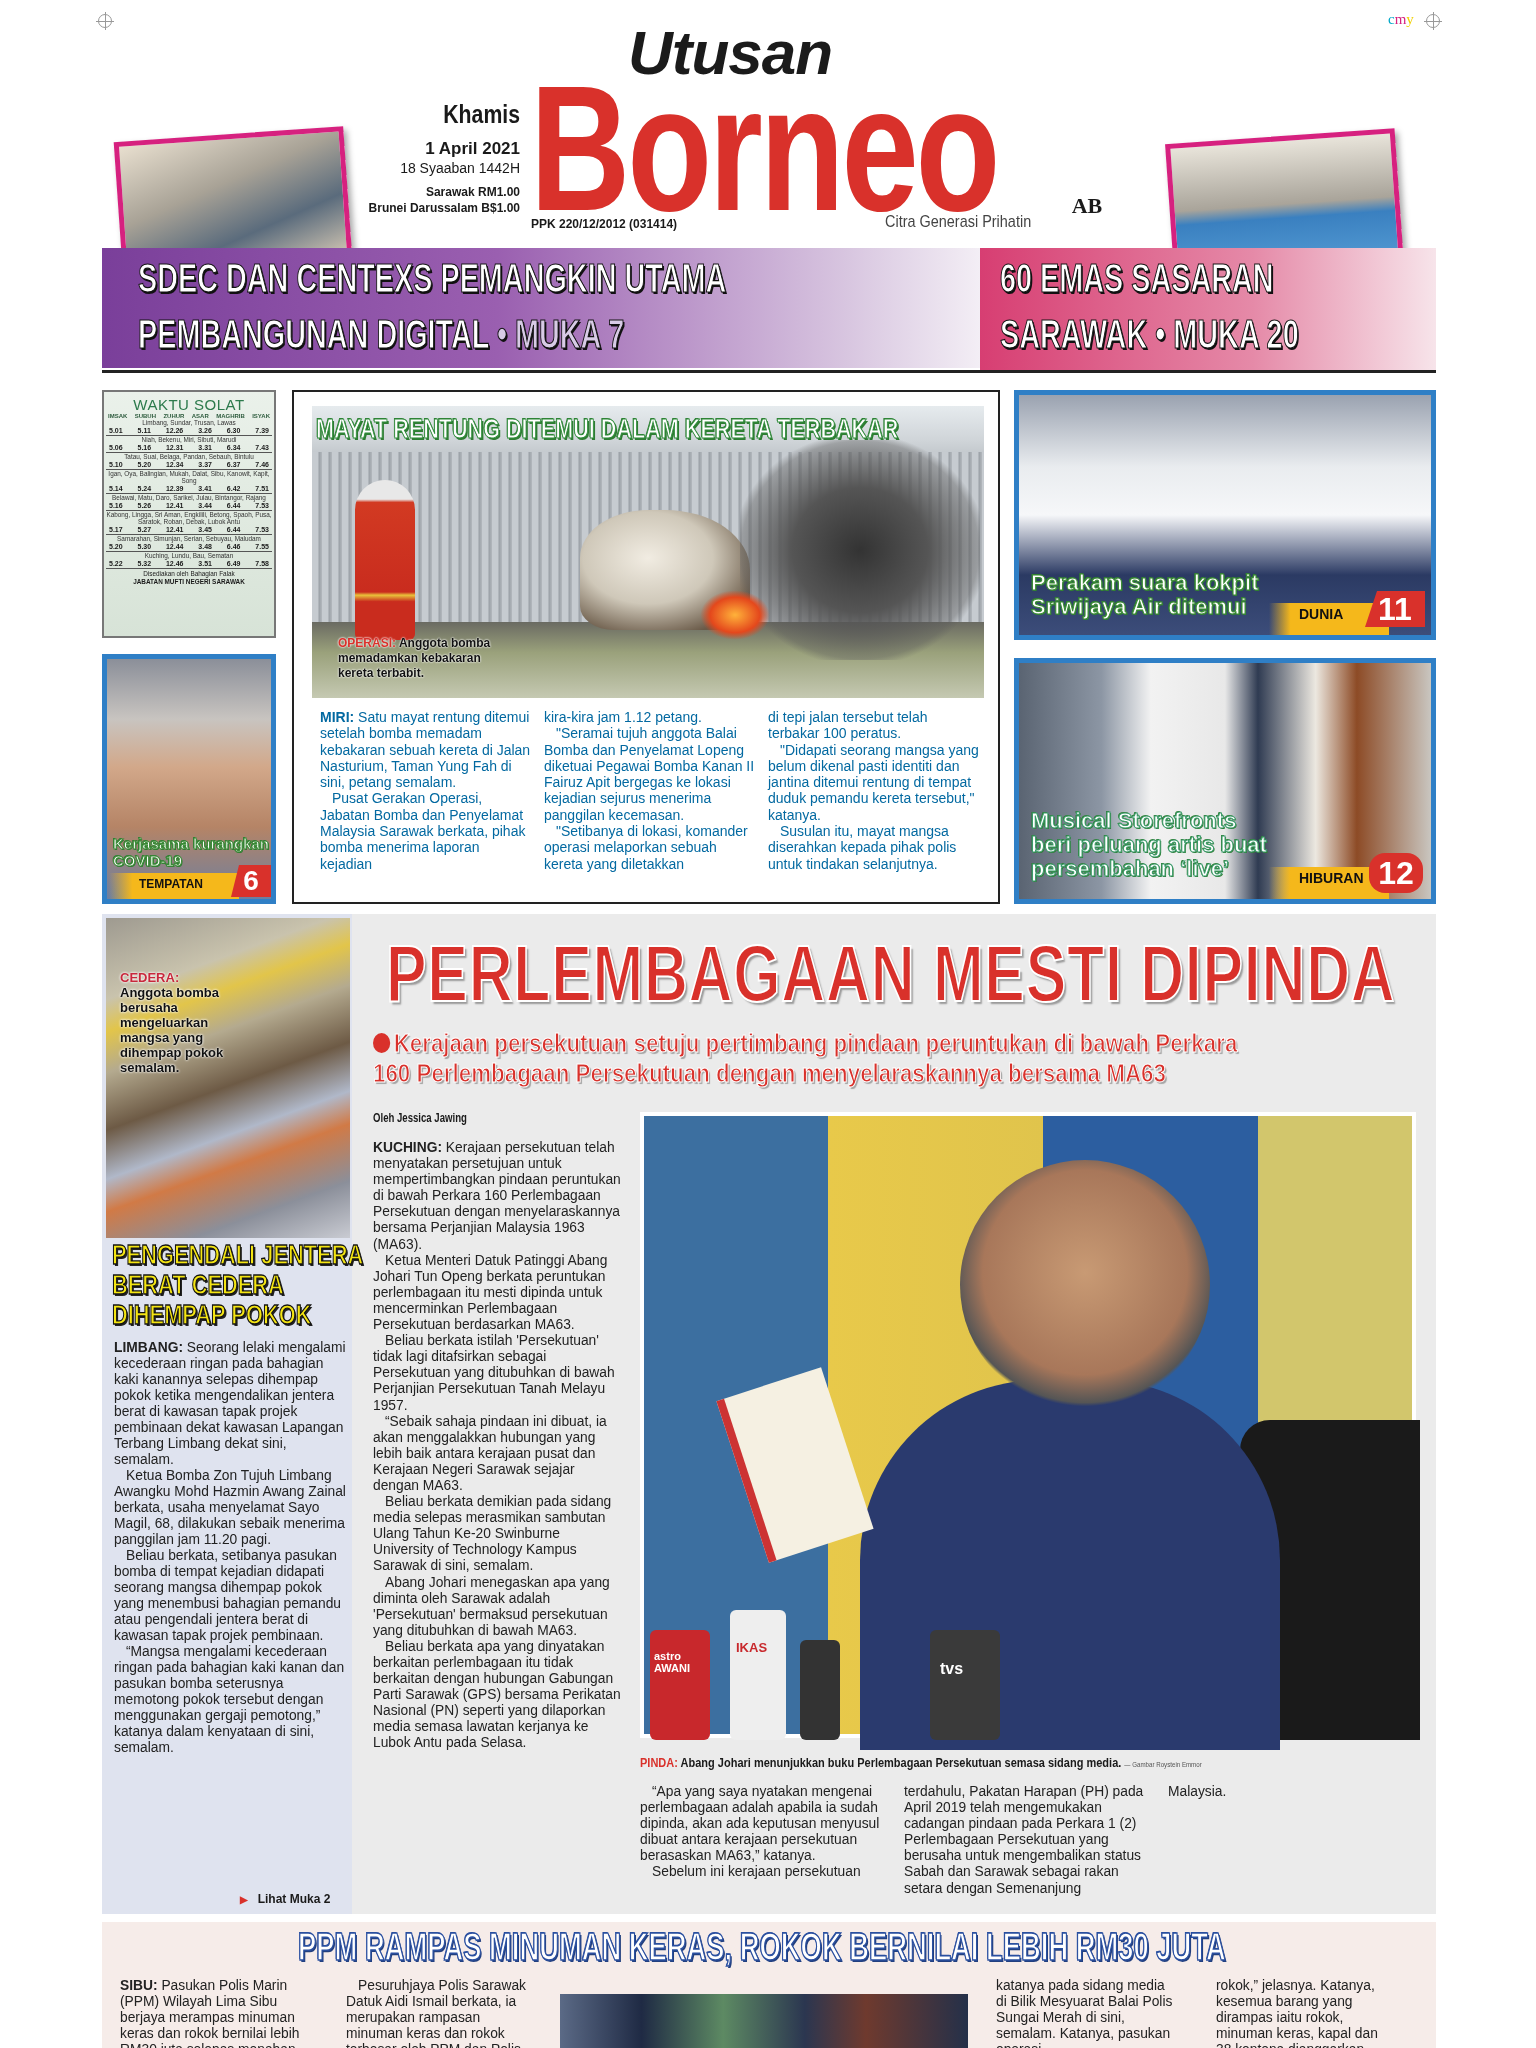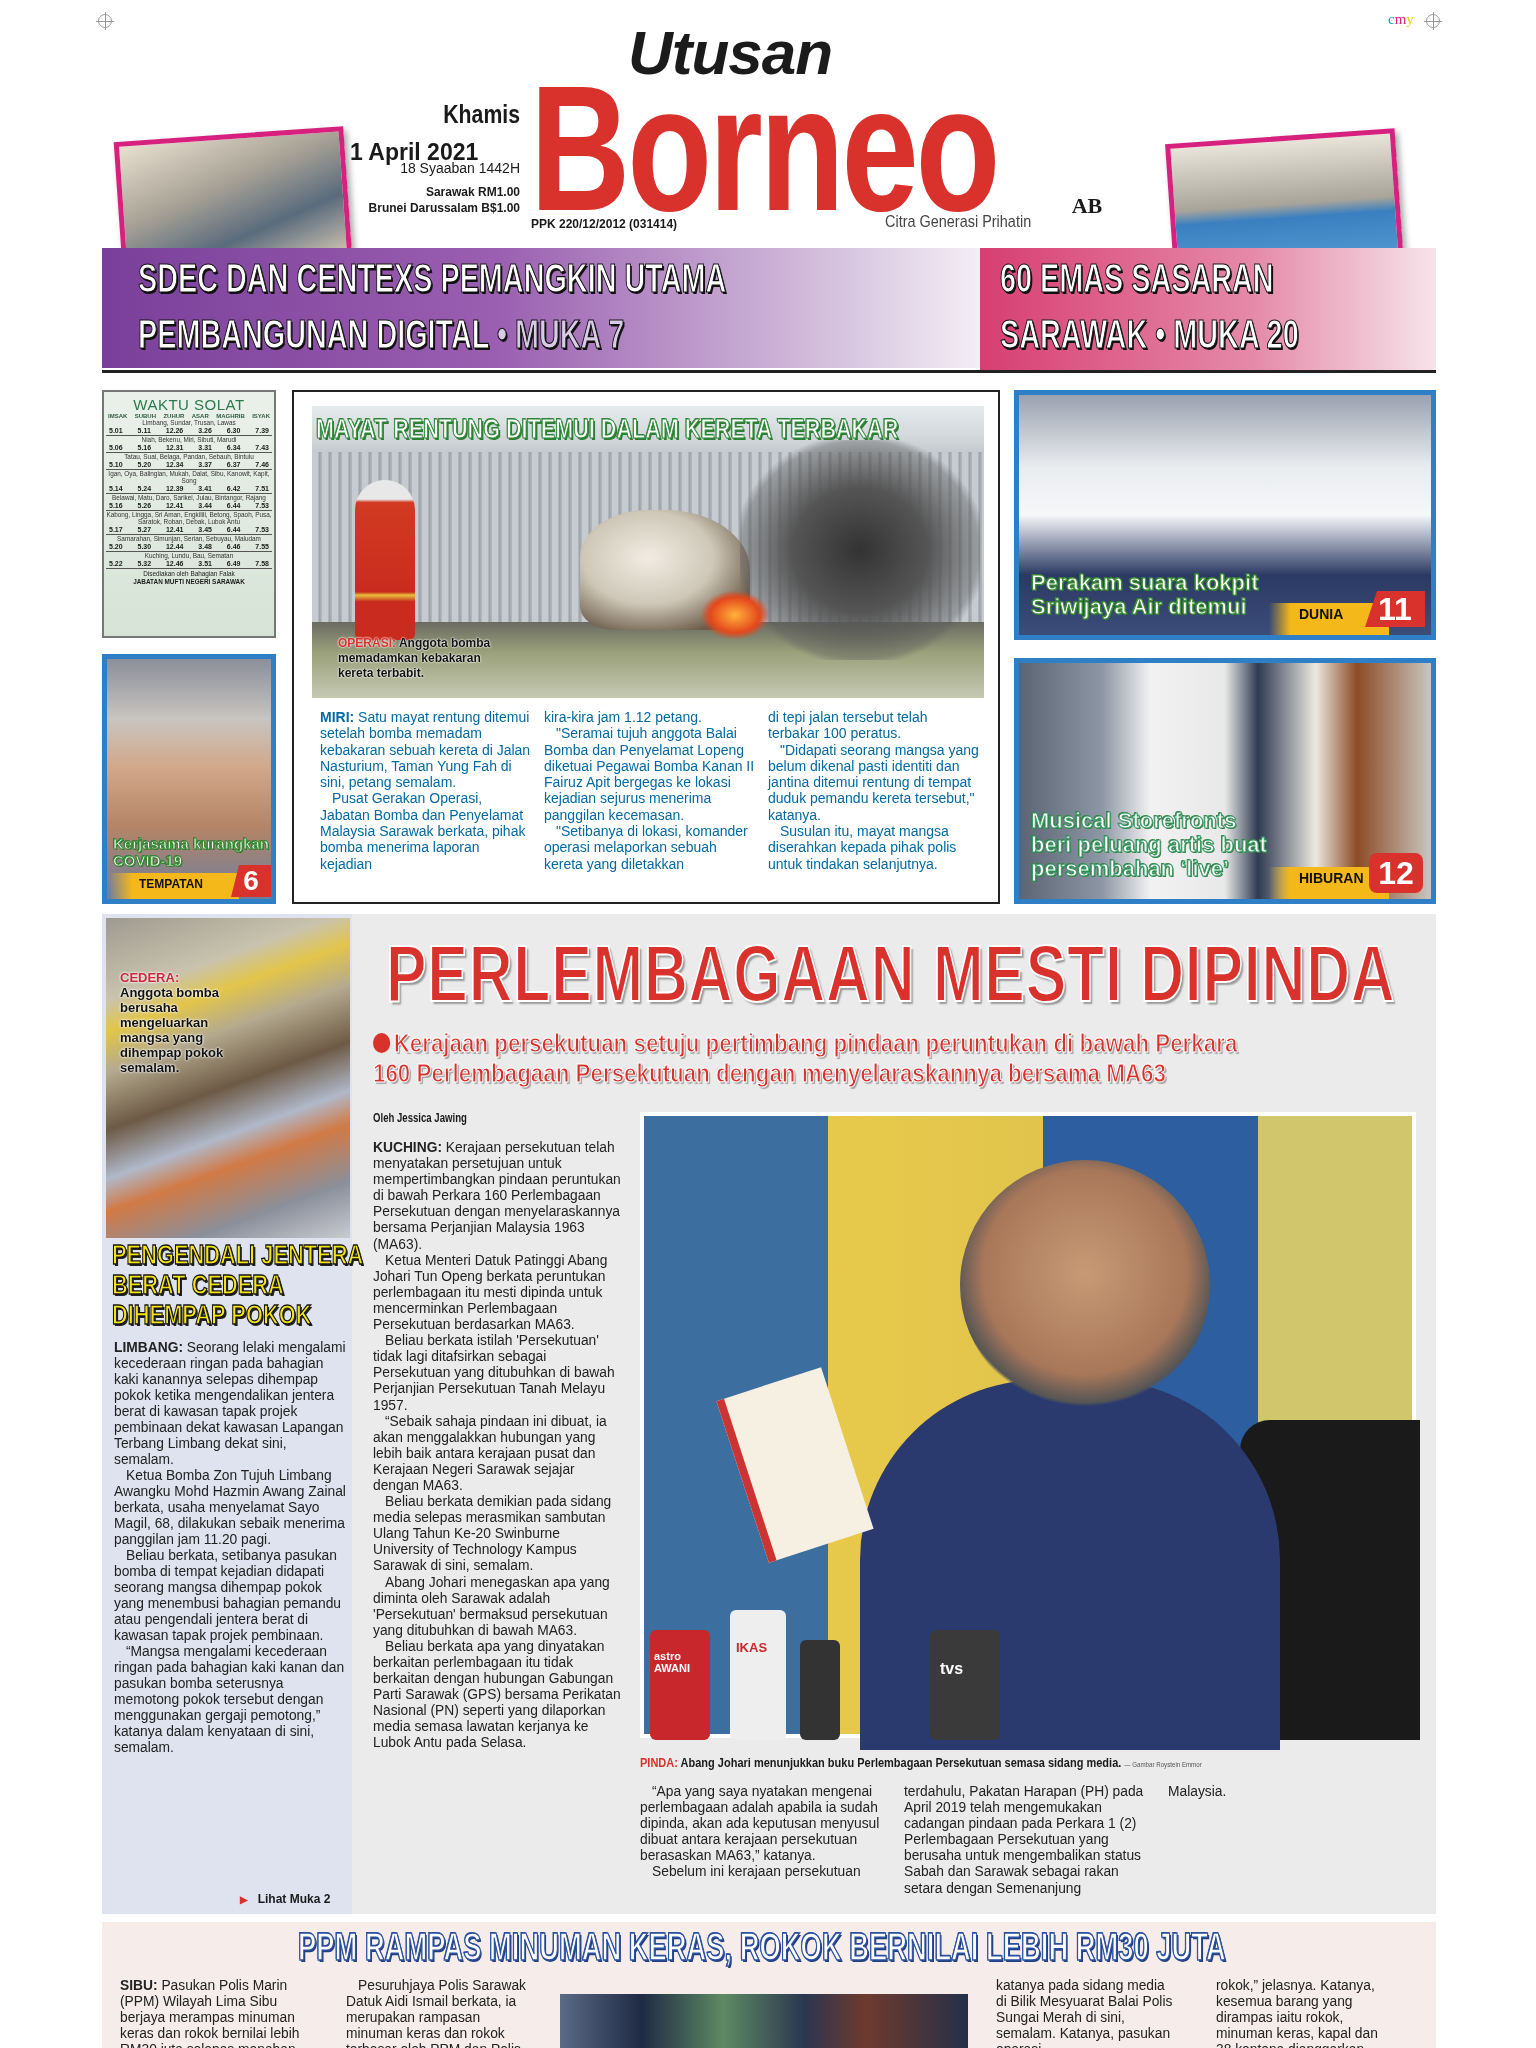--- a/index.html
+++ b/index.html
@@ -7,21 +7,21 @@
 body{position:relative;font-family:"Liberation Sans",sans-serif;color:#1a1a1a}
 .abs{position:absolute}
 .reg{position:absolute;width:14px;height:14px;border:1px solid #999;border-radius:50%}
 .reg:before{content:"";position:absolute;left:6px;top:-3px;width:1px;height:18px;background:#999}
 .reg:after{content:"";position:absolute;top:6px;left:-3px;width:18px;height:1px;background:#999}
 .cmy{font-family:"Liberation Serif",serif;font-size:15px}
 
 .m-utusan{left:628px;top:22px;font-size:62px;font-weight:bold;font-style:italic;color:#1b1b1b;letter-spacing:-1px;line-height:1}
 .m-borneo{left:530px;top:60px;font-size:178px;font-weight:bold;color:#d9312b;line-height:1;transform:scaleX(.78);transform-origin:left top;letter-spacing:-4px;font-family:"Liberation Sans",sans-serif}
 .m-day{left:370px;top:100px;width:150px;text-align:right;font-size:25px;font-weight:bold;transform:scaleX(.85);transform-origin:right}
-.m-date{left:350px;top:139px;width:170px;text-align:left;font-size:23px;font-weight:bold}
+.m-date{left:350px;top:139px;width:170px;text-align:right;font-size:17px;font-weight:bold}
 .m-hijri{left:350px;top:160px;width:170px;text-align:right;font-size:14px}
 .m-price1{left:330px;top:185px;width:190px;text-align:right;font-size:12px;font-weight:bold}
 .m-price2{left:300px;top:201px;width:220px;text-align:right;font-size:12px;font-weight:bold}
 .m-ppk{left:531px;top:217px;font-size:12px;font-weight:bold}
 .m-tag{left:885px;top:212px;font-size:17px;color:#444;transform:scaleX(.85);transform-origin:left}
 .m-logo{left:1068px;top:196px;width:38px;height:40px;font-size:22px;font-weight:bold;font-family:"Liberation Serif",serif;line-height:20px;text-align:center}
 .photo{background:linear-gradient(135deg,#c9cbd2,#8f95a4 40%,#d9d3c9 70%,#6b7080);overflow:hidden}
 .ph-top-left{left:118px;top:134px;width:230px;height:132px;border:5px solid #d6217f;transform:rotate(-4deg);box-shadow:3px 4px 6px rgba(0,0,0,.35);background:linear-gradient(160deg,#e8dfcf,#a8a296 40%,#5a6b7c 70%,#cfc4b2)}
 .ph-top-right{left:1170px;top:136px;width:230px;height:150px;border:5px solid #d6217f;transform:rotate(-4deg);box-shadow:3px 4px 6px rgba(0,0,0,.35);background:linear-gradient(180deg,#e8e4da 0,#a9a49a 45%,#3a80c0 55%,#5aa1d8 100%)}
 
@@ -256,21 +256,21 @@
 </div>
 
 <div class="abs teaser" style="left:1014px;top:658px;width:422px;height:246px">
   <div class="abs" style="left:0;top:0;width:412px;height:236px;background:linear-gradient(90deg,#5a6472 0,#8c96a4 20%,#f2f2f2 32%,#e8e8e8 50%,#2f3b52 58%,#ece8e0 72%,#8d4b26 82%,#c9c6c0 100%)"></div>
   <div class="caption" style="left:12px;top:146px;font-size:22px;line-height:24px;-webkit-text-stroke:1px #3a9a6a">
       <div>Musical Storefronts</div>
       <div>beri peluang artis buat</div>
       <div>persembahan ‘live’</div>
     </div>
   <div class="sec-tab" style="left:250px;top:204px;width:120px">HIBURAN</div>
-  <div class="page-no" style="left:350px;top:190px;width:54px;height:40px;font-size:32px;line-height:40px;border-radius:8px;clip-path:none">12</div>
+  <div class="page-no" style="left:350px;top:190px;width:54px;height:40px;font-size:32px;line-height:40px;border-radius:16px;clip-path:none">12</div>
 </div>
 
 <div class="abs big-bg"></div>
 <div class="abs side-bg"></div>
 <div class="abs cedera-photo"></div>
 <div class="abs cedera-cap" style="width:110px">
     <div class="lbl">CEDERA:</div>
     <div>Anggota bomba berusaha mengeluarkan mangsa yang dihempap pokok semalam.</div>
   </div>
 <div class="abs pengendali">

